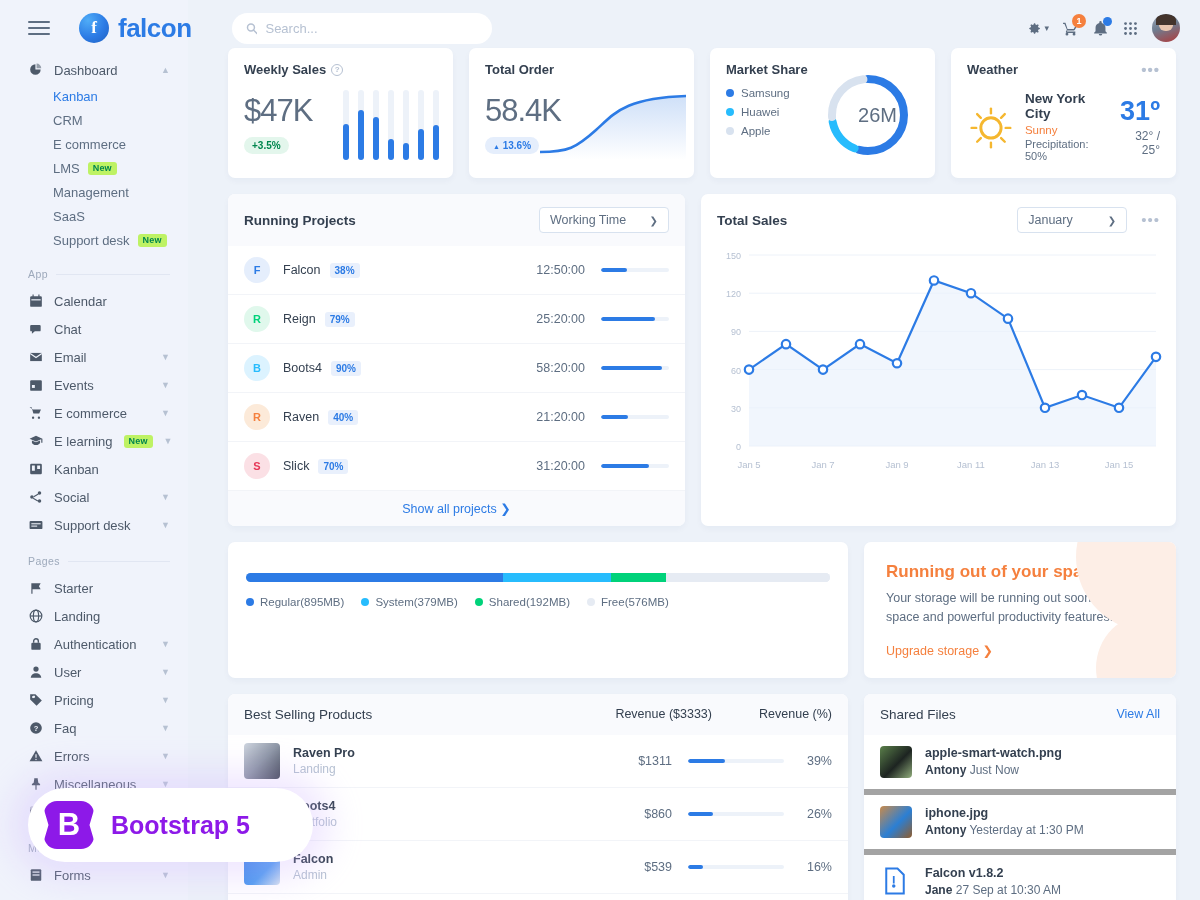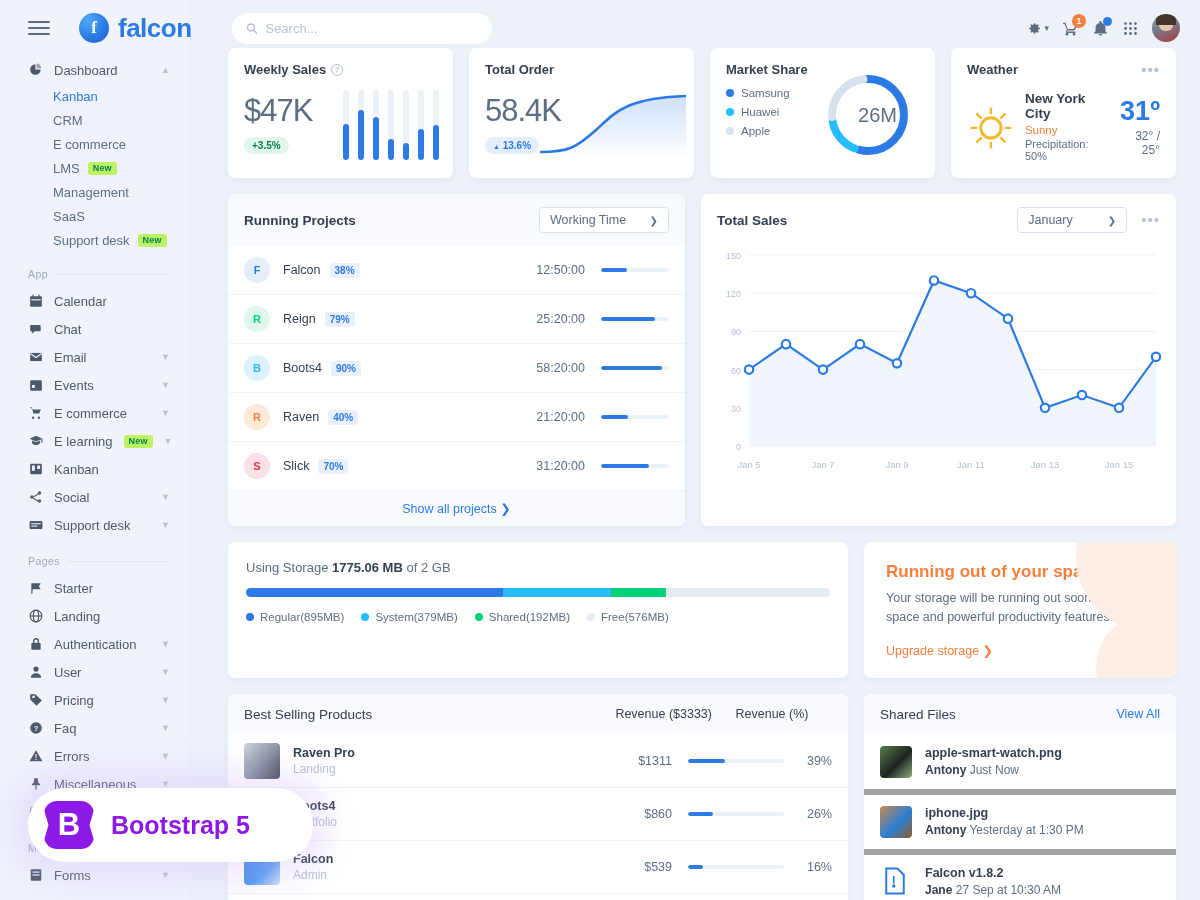--- a/index.html
+++ b/index.html
@@ -705,25 +705,20 @@
             <text x="260" y="225" font-size="9.5" fill="#b6c1d2" text-anchor="middle" font-family="Liberation Sans">Jan 11</text>
             <text x="334" y="225" font-size="9.5" fill="#b6c1d2" text-anchor="middle" font-family="Liberation Sans">Jan 13</text>
             <text x="408" y="225" font-size="9.5" fill="#b6c1d2" text-anchor="middle" font-family="Liberation Sans">Jan 15</text>
           </svg>
       </div>
     </div>
   </div>
 
   <div class="row">
     <div class="card storage-card">
-      <div class="storage-title">
-        <span>Using Storage</span>
-        <b>1775.06 MB</b>
-        <span>of 2 GB</span>
-      </div>
       <div class="storage-bar" id="storage-bar">
           <span style="width:44%;background:#2c7be5"></span>
           <span style="width:18.5%;background:#27bcfd"></span>
           <span style="width:9.4%;background:#00d27a"></span>
           <span style="width:28.1%;background:#e6ebf3"></span>
         </div>
       <div class="storage-legend" id="storage-legend">
           <div>
             <span class="legend-dot" style="background:#2c7be5"></span>
             <span>Regular(895MB)</span>
@@ -750,21 +745,21 @@
       <div class="promo-body">Your storage will be running out soon. Get more space and powerful productivity features.</div>
       <div class="promo-link">Upgrade storage ❯</div>
     </div>
   </div>
 
   <div class="row">
     <div class="card bs-card">
       <div class="bs-hdr">
         <span class="card-hdr-title" style="font-weight:normal;">Best Selling Products</span>
         <span style="margin-left:auto;width:144px;text-align:right;">Revenue ($3333)</span>
-        <span style="width:120px;text-align:center;">Revenue (%)</span>
+        <span style="width:120px;text-align:right;">Revenue (%)</span>
       </div>
       <div id="bs-rows">
           <div class="bs-row">
             <span class="bs-thumb">
               <div style="width:100%;height:100%;background:linear-gradient(135deg,#cfd6e0 0%,#8d96a5 50%,#3d4450 100%)"></div>
             </span>
             <span><span class="bs-name">Raven Pro</span><div class="bs-sub">Landing</div></span>
             <span class="bs-rev" style="margin-left:auto">$1311</span>
             <span class="track bs-track">
               <i style="width:39%"></i>

